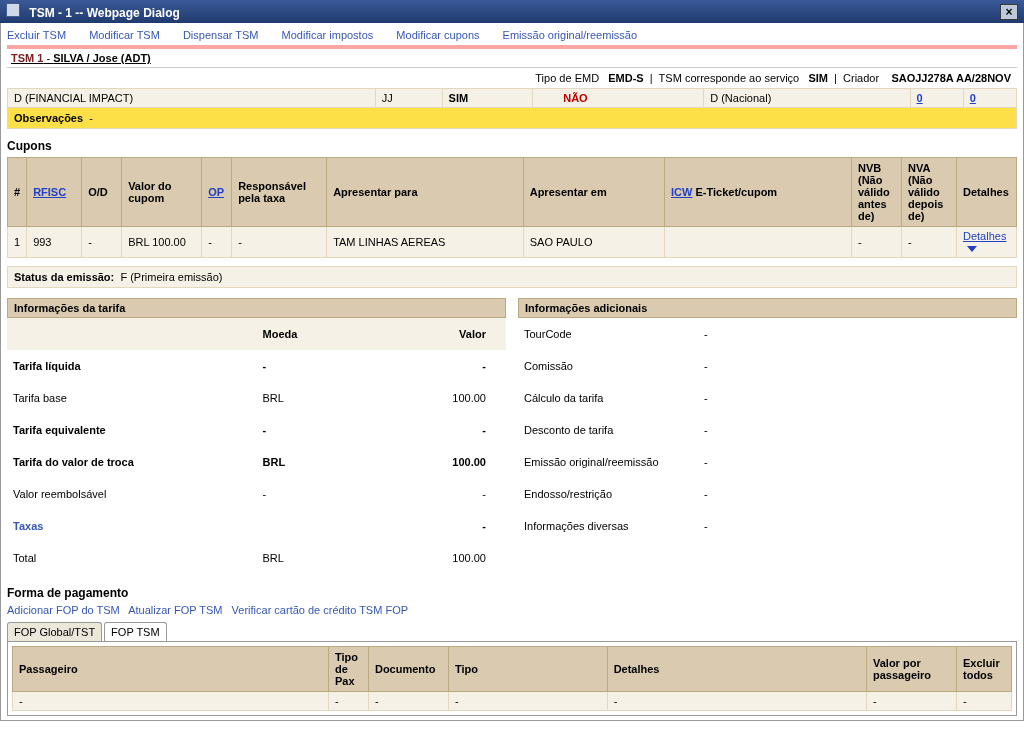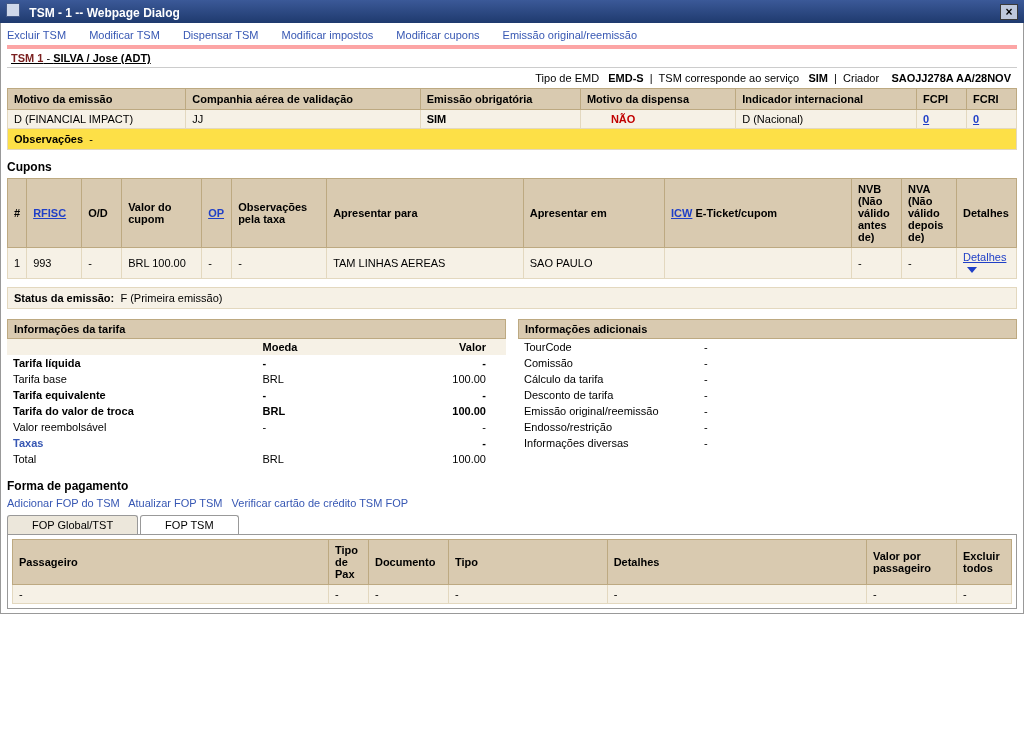--- a/index.html
+++ b/index.html
@@ -89,21 +89,21 @@
     margin-top: 10px;
   }
   .panel { flex: 1; }
   .panel-header {
     background: #d9cab0;
     font-weight: bold;
     padding: 3px 6px;
     border: 1px solid #bda981;
   }
   .panel table td, .panel table th {
-    padding: 2px 6px;
+    padding: 10px 6px;
     font-size: 11px;
   }
   .panel table th {
     background: #f6f1e6;
     font-weight: bold;
     text-align: left;
   }
   .tarifa tbody td { background: #fff; font-weight: bold; }
   .tarifa tbody tr.bold td { font-weight: normal; }
   .tarifa .right { text-align: right; padding-right: 20px; }
@@ -119,21 +119,21 @@
     border-top: 6px solid #1f3fc7;
     margin-left: 4px;
     vertical-align: middle;
   }
   .fop-section { margin-top: 12px; }
   .fop-links a { color: #3757b3; text-decoration: none; margin-right: 6px; font-size: 11px; }
   .tabs { margin-top: 6px; display: flex; align-items: flex-end; }
   .tab {
     border: 1px solid #999;
     border-bottom: none;
-    padding: 3px 24px;
+    padding: 3px 6px;
     background: #ece7db;
     font-size: 11px;
     margin-right: 2px;
     cursor: pointer;
     border-radius: 3px 3px 0 0;
   }
   .tab.active { background: #fff; font-weight: normal; }
   .fop-table-wrap { border: 1px solid #999; padding: 4px; }
   .tx-link { color: #3757b3; text-decoration: none; }
 </style>
@@ -169,29 +169,20 @@
     &nbsp;|&nbsp;
     <span>TSM corresponde ao serviço</span>&nbsp;&nbsp;
     <b>SIM</b>
     &nbsp;|&nbsp;
     <span>Criador</span>&nbsp;&nbsp;&nbsp;
     <b>SAOJJ278A AA/28NOV</b>
   </div>
 
   <table class="grid">
     <tbody>
-        <tr>
-      <th>Motivo da emissão</th>
-      <th>Companhia aérea de validação</th>
-      <th>Emissão obrigatória</th>
-      <th>Motivo da dispensa</th>
-      <th>Indicador internacional</th>
-      <th style="width:50px">FCPI</th>
-      <th style="width:50px">FCRI</th>
-    </tr>
     <tr>
       <td>D (FINANCIAL IMPACT)</td>
       <td>JJ</td>
       <td><b>SIM</b></td>
       <td><span class="red">NÃO</span></td>
       <td>D (Nacional)</td>
       <td><a class="linklabel" href="#" style="font-weight:bold">0</a></td>
       <td><a class="linklabel" href="#" style="font-weight:bold">0</a></td>
     </tr>
     <tr class="obs-row">
@@ -206,21 +197,21 @@
   <div class="section-title">Cupons</div>
 
   <table class="grid coupons">
     <tbody>
         <tr>
       <th style="width:14px">#</th>
       <th style="width:55px"><a href="#" class="linklabel" style="text-decoration:underline">RFISC</a></th>
       <th style="width:40px">O/D</th>
       <th style="width:80px">Valor do cupom</th>
       <th style="width:30px"><a href="#" class="linklabel">OP</a></th>
-      <th style="width:95px">Observações pela taxa</th>
+      <th style="width:95px">Responsável pela taxa</th>
       <th>Apresentar para</th>
       <th>Apresentar em</th>
       <th><a href="#" class="linklabel">ICW</a><span> E-Ticket/cupom</span></th>
       <th style="width:50px">NVB (Não válido antes de)</th>
       <th style="width:55px">NVA (Não válido depois de)</th>
       <th style="width:60px">Detalhes</th>
     </tr>
     <tr>
       <td>1</td>
       <td>993</td>

